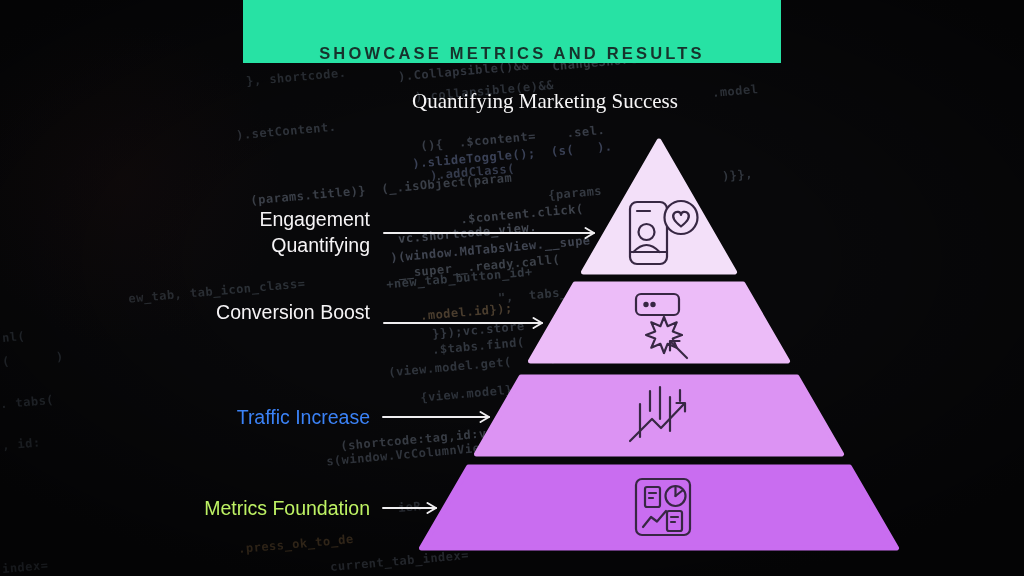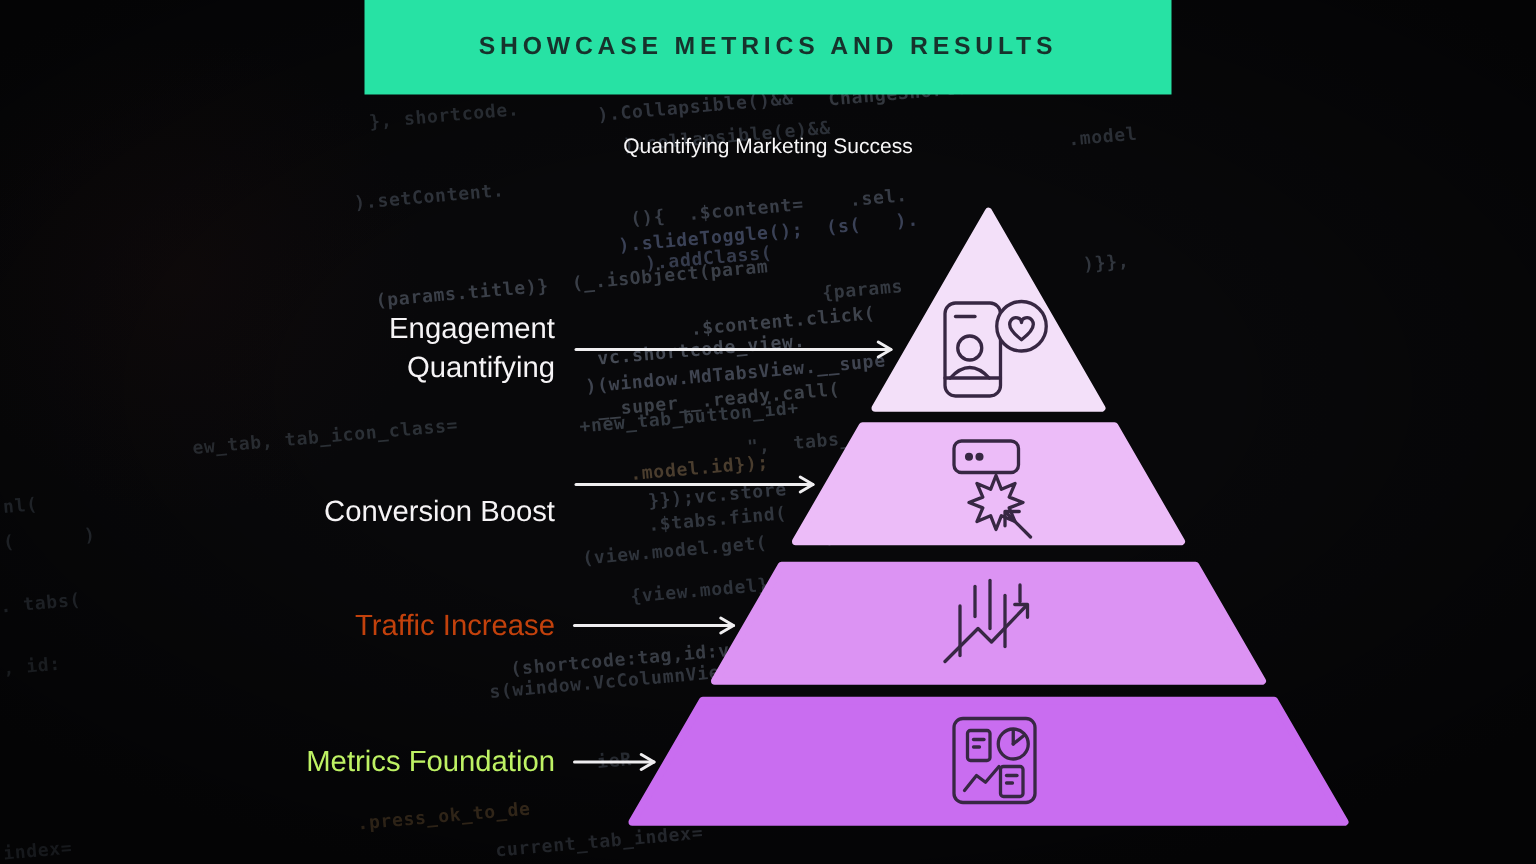--- a/index.html
+++ b/index.html
@@ -20,36 +20,36 @@
     letter-spacing:0.5px;
   }
   .vignette{
     position:absolute;inset:0;pointer-events:none;
     background:
       radial-gradient(circle 230px at 12% 32%, rgba(70,28,24,0.10), rgba(0,0,0,0) 70%),
       radial-gradient(ellipse 78% 70% at 50% 45%, rgba(0,0,0,0) 35%, rgba(0,0,0,0.55) 90%);
   }
   .banner{
     position:absolute;left:243px;top:0;width:538px;height:63px;
-    display:flex;align-items:center;justify-content:center;
+    display:flex;align-items:flex-end;justify-content:center;
   }
   .banner span{
     font-size:16.5px;font-weight:700;letter-spacing:3.2px;text-transform:uppercase;
   }
   .title{
-    position:absolute;left:512px;top:89px;transform:translateX(-50%);
-    font-size:14px;white-space:nowrap;
+    position:absolute;left:545px;top:89px;transform:translateX(-50%);
+    font-size:21px;white-space:nowrap;font-family:Liberation Serif, serif;
   }
   .pyramid-svg{position:absolute;left:0;top:0;}
   .tier-label{
     position:absolute;right:654px;width:180px;text-align:right;
     font-size:19.5px;line-height:26px;white-space:normal;
   }
   .label-1{top:206px;}
-  .label-2{top:328px;white-space:nowrap;}
+  .label-2{top:299px;white-space:nowrap;}
   .label-3{top:404px;white-space:nowrap;}
   .label-4{top:495px;white-space:nowrap;}
 </style>
 </head>
 <body>
 
 <div class="stage">
 
   <div class="code-texture" style="background: rgb(8, 8, 10);">
       <span class="code-frag" style="left: 552px; top: 52px; color: rgb(58, 63, 71);">ChangeShortcodeParams.</span>
@@ -160,16 +160,16 @@
       </g>
       <g>
         <line x1="383" y1="508" x2="436" y2="508"></line>
         <polyline points="427.5,503 436,508 427.5,513"></polyline>
       </g>
     </g>
   </svg>
 
   <div class="tier-label label-1" style="color: rgb(246, 244, 246);">Engagement Quantifying</div>
   <div class="tier-label label-2" style="color: rgb(246, 244, 246);">Conversion Boost</div>
-  <div class="tier-label label-3" style="color: #c2410c;">Traffic Increase</div>
+  <div class="tier-label label-3" style="color: #3b82f6;">Traffic Increase</div>
   <div class="tier-label label-4" style="color: #bef264;">Metrics Foundation</div>
 
 </div>
 
 </body></html>

